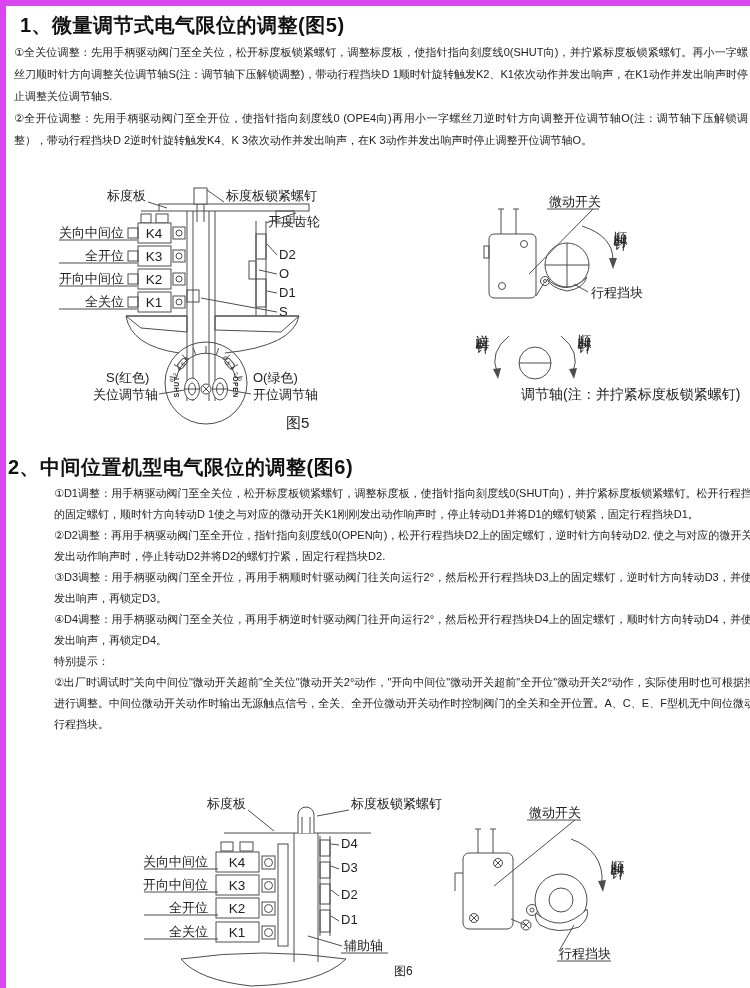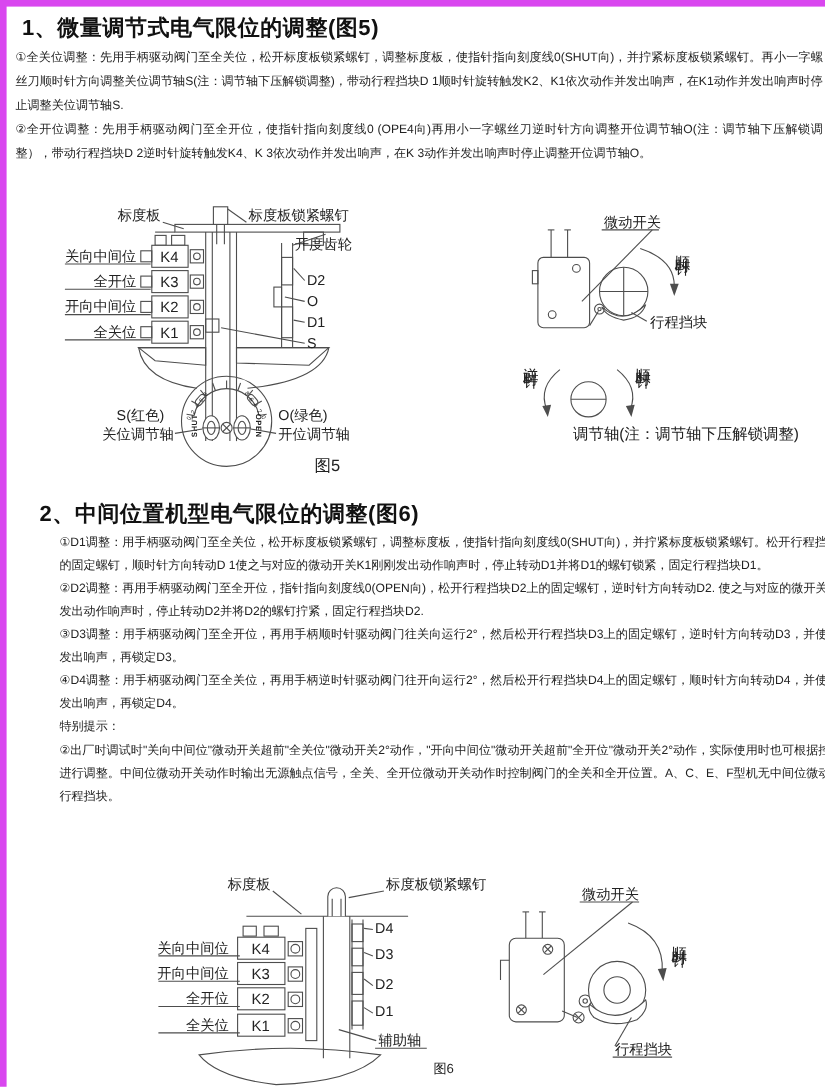--- a/index.html
+++ b/index.html
@@ -200,24 +200,24 @@
       <polygon points="57,185 65,184 62,195" class="solid"></polygon>
       <path d="M125,152 Q145,168 137,188"></path>
       <polygon points="133,185 141,184 138,195" class="solid"></polygon>
     </g>
   </svg>
 
   <div class="vtext" style="left:606px; top:214px;">顺时针</div>
   <div class="vtext" style="left:468px; top:317px;">逆时针</div>
   <div class="vtext" style="left:570px; top:317px;">顺时针</div>
 
-  <div class="abs caption" style="left:515px; top:380px;">调节轴(注：调节轴下压解锁调整)</div>
+  <div class="abs caption" style="left:515px; top:380px;">调节轴(注：并拧紧标度板锁紧螺钉)</div>
   <div class="abs caption" style="left:280px; top:408px; font-size:15px;">图5</div>
 
-  <div class="abs sec-title" style="left:30px; top:448px;text-align:center;">2、中间位置机型电气限位的调整(图6)</div>
+  <div class="abs sec-title" style="left:2px; top:448px;text-align:center;">2、中间位置机型电气限位的调整(图6)</div>
 
   <div class="abs bodytext sec2text" style="left:8px; top:477px;">
     <p>①D1调整：用手柄驱动阀门至全关位，松开标度板锁紧螺钉，调整标度板，使指针指向刻度线0(SHUT向)，并拧紧标度板锁紧螺钉。松开行程挡块D1上的固定螺钉，顺时针方向转动D 1使之与对应的微动开关K1刚刚发出动作响声时，停止转动D1并将D1的螺钉锁紧，固定行程挡块D1。</p>
     <p>②D2调整：再用手柄驱动阀门至全开位，指针指向刻度线0(OPEN向)，松开行程挡块D2上的固定螺钉，逆时针方向转动D2. 使之与对应的微开关K2刚刚发出动作响声时，停止转动D2并将D2的螺钉拧紧，固定行程挡块D2.</p>
     <p>③D3调整：用手柄驱动阀门至全开位，再用手柄顺时针驱动阀门往关向运行2°，然后松开行程挡块D3上的固定螺钉，逆时针方向转动D3，并使K3动作发出响声，再锁定D3。</p>
     <p>④D4调整：用手柄驱动阀门至全关位，再用手柄逆时针驱动阀门往开向运行2°，然后松开行程挡块D4上的固定螺钉，顺时针方向转动D4，并使K4动作发出响声，再锁定D4。</p>
     <p>特别提示：</p>
     <p>②出厂时调试时"关向中间位"微动开关超前"全关位"微动开关2°动作，"开向中间位"微动开关超前"全开位"微动开关2°动作，实际使用时也可根据控制需要进行调整。中间位微动开关动作时输出无源触点信号，全关、全开位微动开关动作时控制阀门的全关和全开位置。A、C、E、F型机无中间位微动开关和行程挡块。</p>
   </div>
 

